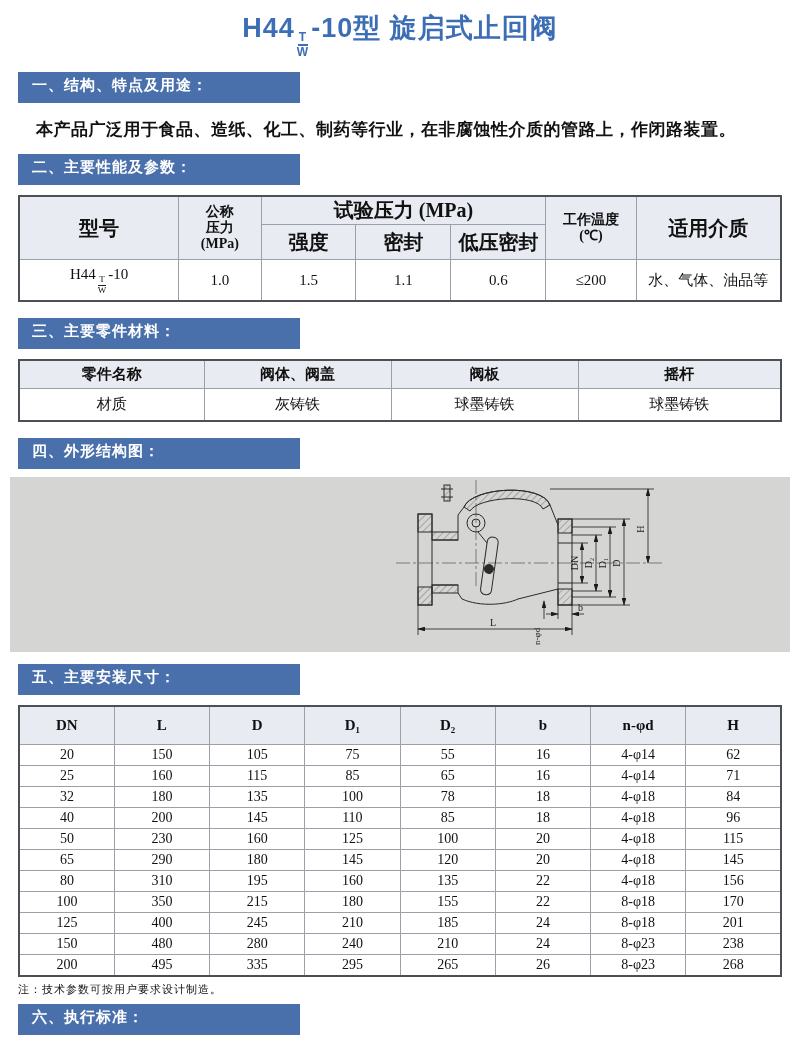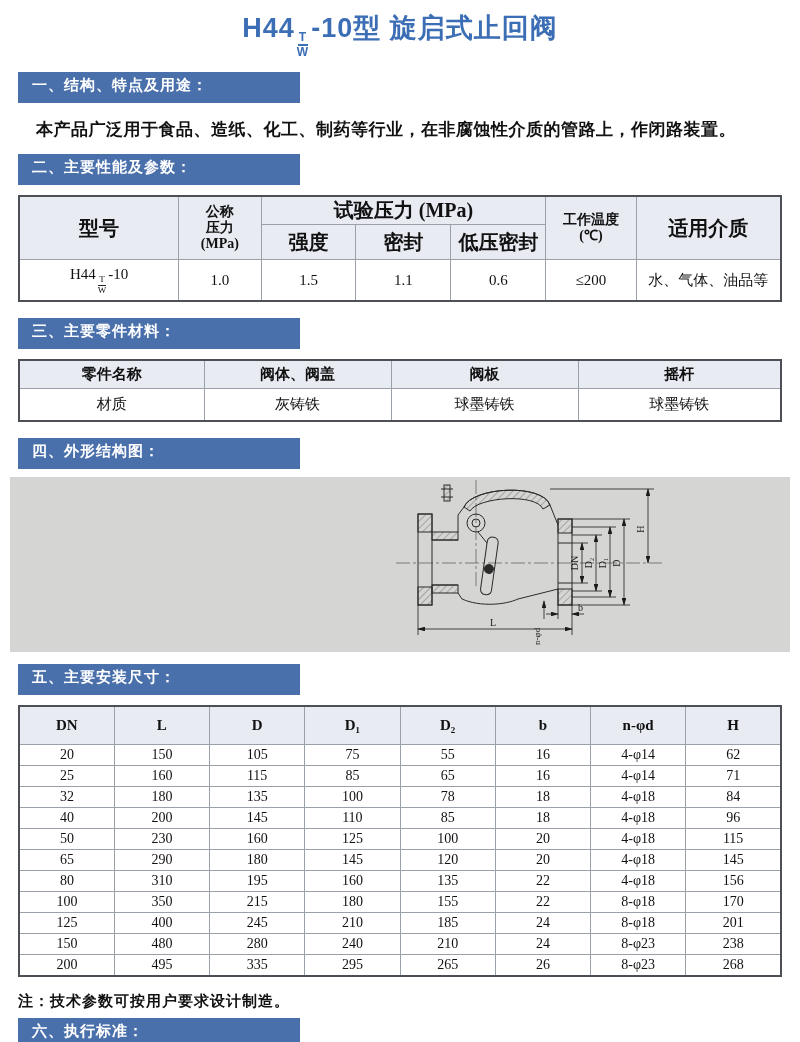--- a/index.html
+++ b/index.html
@@ -36,22 +36,22 @@
 
   .mat th{height:27px; font-size:15px;margin-left:44px;}
   .mat td{height:31px;}
   .mat col.m1{width:185px;} .mat col.m2{width:187px;} .mat col.m3{width:187px;}
 
   .dims{table-layout:fixed;}
   .dims th{height:37px; font-size:15px; font-weight:bold;}
   .dims td{height:20px; font-size:14px;}
 
   .diagram-box{ width:780px; height:175px; background:#d5d5d3; margin:8px 0 0 10px;}
-  .note{ font-family:"Liberation Serif",serif; font-weight:bold; font-size:15px;
-         margin:15px 0 7px 18px; letter-spacing:1px;}
+  .note{ font-family:"Liberation Serif",serif; font-weight:normal; font-size:11px;
+         margin:5px 0 7px 18px; letter-spacing:1px;}
   svg text{ font-family:"Liberation Serif",serif; fill:#1c1c1c;}
 </style>
 </head>
 <body>
 
 <div class="title">
   <span>H44</span><span class="tw">
       <span class="twt">T</span>
       <span>W</span>
     </span><span>-10型</span>

